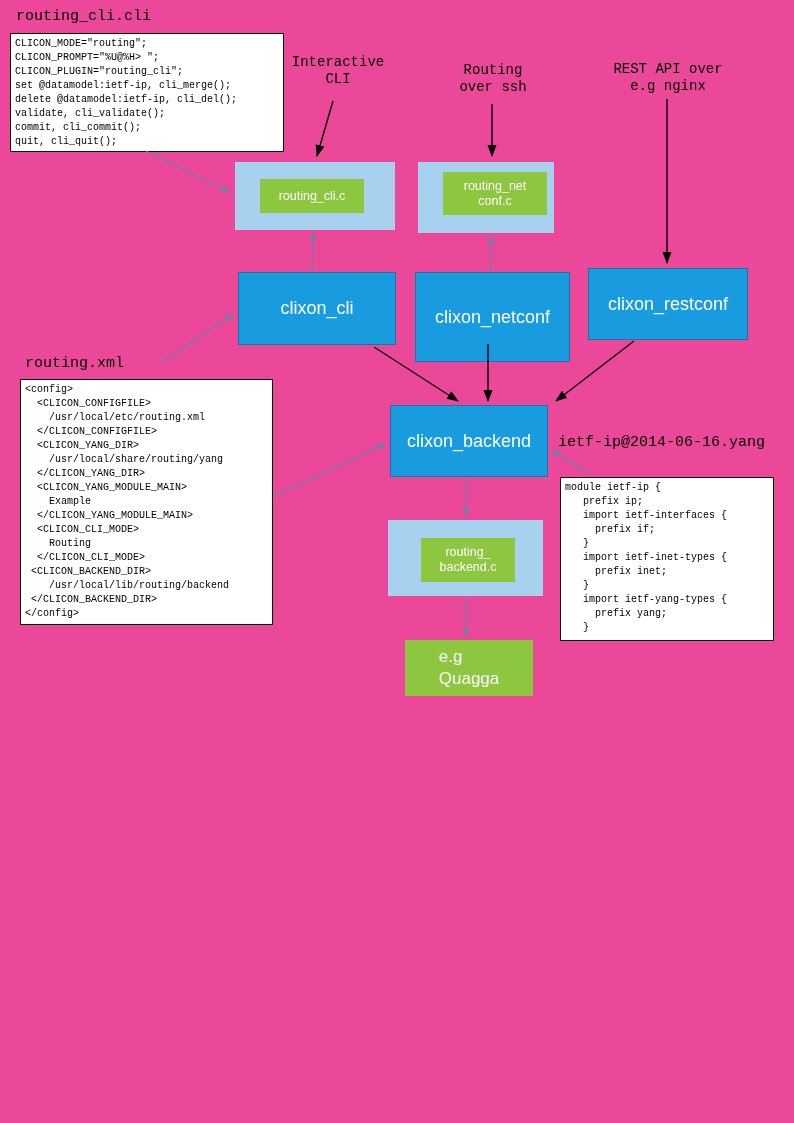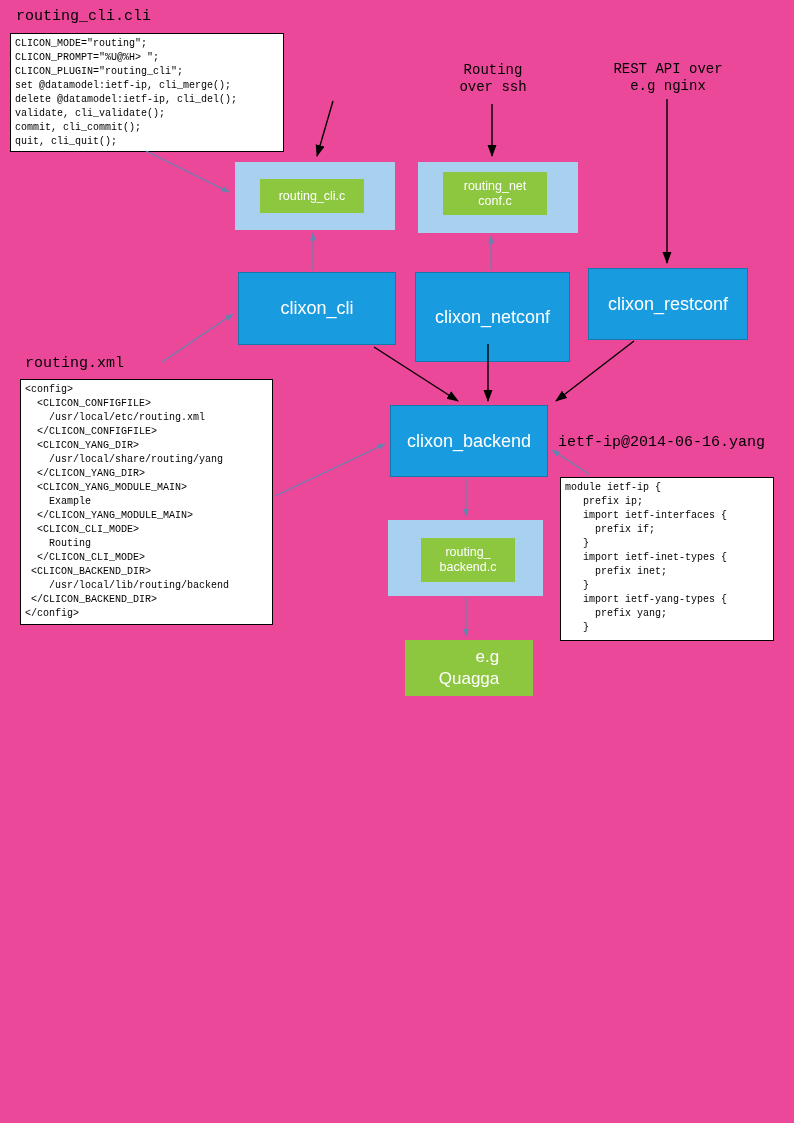--- a/index.html
+++ b/index.html
@@ -30,35 +30,37 @@
     background:var(--node-blue,#199cdf); border:1px solid var(--node-blue-border,#1478ad);
     font-size:18px;
   }
   .node-lightblue { background:var(--light-blue,#a8d1f0); }
   .node-green {
     background:var(--green,#8dc63f); font-size:12.5px; line-height:15px;
     text-align:center; white-space:pre-line;
   }
   .node-quagga {
     background:var(--green,#8dc63f); font-size:17px; line-height:22px;
-    text-align:right; white-space:pre-line;
+    text-align:left; white-space:pre-line;
   }
   svg.arrows { position:absolute; left:0; top:0; pointer-events:none; }
   .black-line { stroke:var(--black,#000); stroke-width:1.4; }
   .blue-line  { stroke:var(--arrow-blue,#5f86ae); stroke-width:1.1; }
 </style>
 </head>
 <body>
 
 <div class="canvas">
 
   <div class="file-title" style="left:16px;top:8px">routing_cli.cli</div>
   <div class="file-title" style="left:25px;top:355px">routing.xml</div>
   <div class="file-title" style="left:558px;top:434px">ietf-ip@2014-06-16.yang</div>
 
+  <div class="top-label" style="left:283px;top:54px;width:110px">Interactive
+CLI</div>
   <div class="top-label" style="left:443px;top:62px;width:100px">Routing
 over ssh</div>
   <div class="top-label" style="left:598px;top:61px;width:140px">REST API over
 e.g nginx</div>
 
   <div class="codebox" style="left:10px;top:33px;width:274px;height:119px">CLICON_MODE="routing";
 CLICON_PROMPT="%U@%H&gt; ";
 CLICON_PLUGIN="routing_cli";
 set @datamodel:ietf-ip, cli_merge();
 delete @datamodel:ietf-ip, cli_del();
@@ -90,21 +92,21 @@
    import ietf-inet-types {
      prefix inet;
    }
    import ietf-yang-types {
      prefix yang;
    }</div>
 
   <div class="node node-lightblue" style="left:235px;top:162px;width:160px;height:68px">
     <div class="node node-green" style="left:25px;top:17px;width:104px;height:34px">routing_cli.c</div>
   </div>
-  <div class="node node-lightblue" style="left:418px;top:162px;width:160px;height:71px">
+  <div class="node node-lightblue" style="left:418px;top:162px;width:136px;height:71px">
     <div class="node node-green" style="left:25px;top:10px;width:104px;height:43px">routing_net
 conf.c</div>
   </div>
   <div class="node node-lightblue" style="left:388px;top:520px;width:155px;height:76px">
     <div class="node node-green" style="left:33px;top:18px;width:94px;height:44px">routing_
 backend.c</div>
   </div>
 
   <div class="node node-blue" style="left:238px;top:272px;width:158px;height:73px">clixon_cli</div>
   <div class="node node-blue" style="left:415px;top:272px;width:155px;height:90px">clixon_netconf</div>

